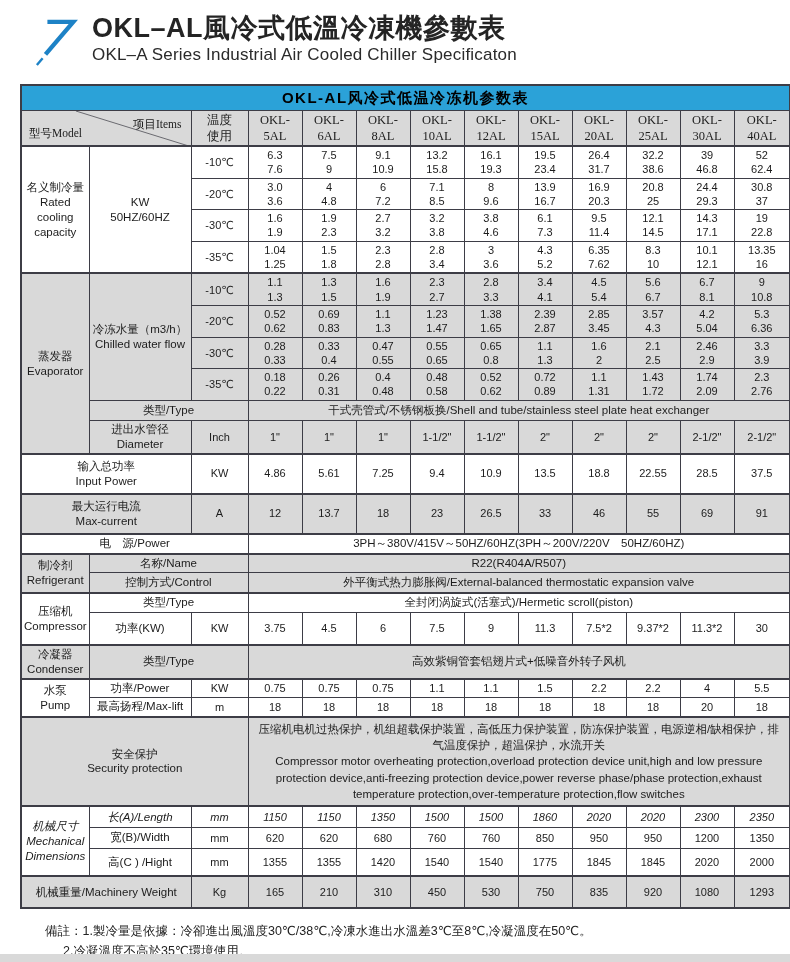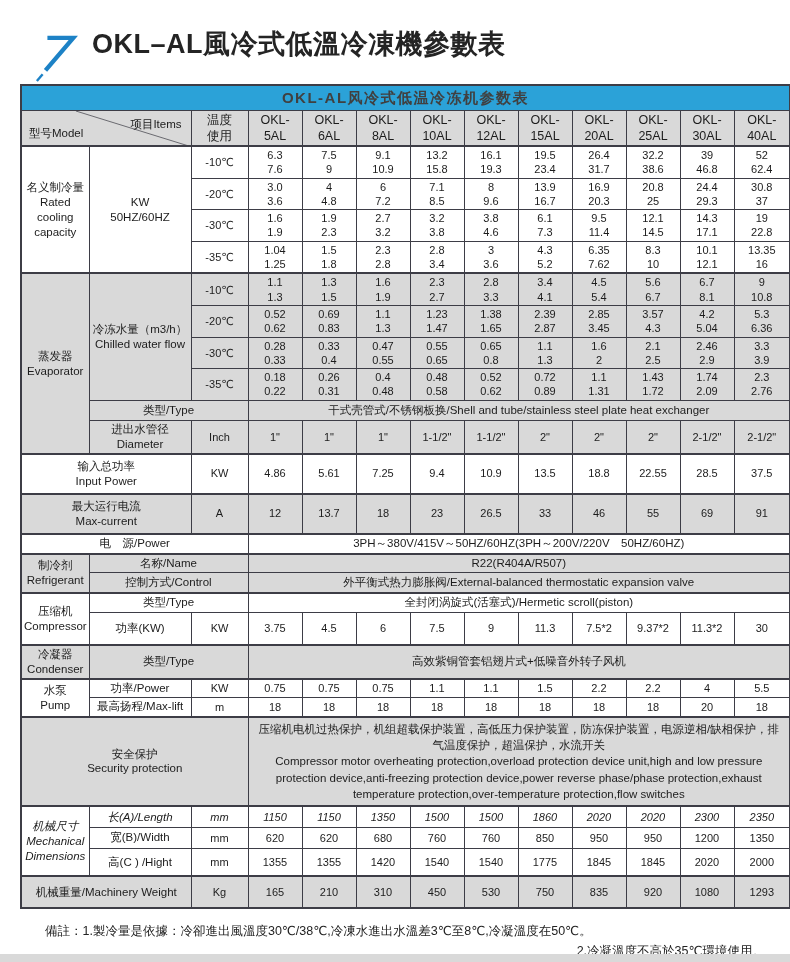--- a/index.html
+++ b/index.html
@@ -5,64 +5,65 @@
   :root{
     --banner:#2ba2d8; --arrow:#1d82c6; --gray:#d9d9d9; --border:#3d3d46;
   }
   *{box-sizing:border-box; margin:0; padding:0;}
   html,body{width:790px; height:962px;}
   body{
     background:#ffffff; position:relative; overflow:hidden;
     font-family:"Liberation Sans","DejaVu Sans",sans-serif; color:#1c1c1c;
   }
   
-  .page-header{display:flex; align-items:flex-start; gap:12px; padding:28px 0 0 34px; height:82px;}
+  .page-header{display:flex; align-items:flex-start; gap:12px; padding:12px 0 0 34px; height:82px;}
   .logo{width:46px; height:56px; flex:0 0 auto; margin-top:2px;}
   .logo path{fill:none; stroke:var(--arrow); stroke-linecap:butt;}
   .title-block h1{font-size:27px; font-weight:700; letter-spacing:.5px; color:#242424; line-height:1.2;}
   .title-block .sub{font-size:17px; font-weight:500; color:#2a2a2a; margin-top:1px; letter-spacing:.2px;}
   
   table.spec{
     border-collapse:collapse; table-layout:fixed; width:769px;
     margin:2px 0 0 20px; border:2px solid var(--border);
   }
   td{
     border:1px solid var(--border); text-align:center; vertical-align:middle;
     white-space:pre-line; font-size:11px; line-height:1.3; padding:1px 2px; color:#1c1c1c;
   }
   tr.g td{background:var(--gray);}
   tr.sec td{border-top-width:2px;}
-  tr.head td{font-size:12.5px;}
+  tr.head td{font-size:12.5px;font-family:Liberation Serif, serif;}
   td.lbl{font-size:11.5px;}
   td.banner-cell{
-    background:var(--banner); color:#404040; font-size:15px; font-weight:700;
+    background:var(--banner); color:#000000; font-size:15px; font-weight:700;
     letter-spacing:1.5px; padding:2px;
   }
   td.left{text-align:center; padding:3px 7px; font-size:11.5px; line-height:1.42;}
   td.diag{position:relative; overflow:hidden;}
   td.diag svg{position:absolute; left:0; top:0; width:100%; height:100%;}
   td.diag line{stroke:#6a6a70; stroke-width:1;}
   td.diag .da{position:absolute; left:7px; bottom:4px; font-size:11.5px;}
   td.diag .db{position:absolute; right:9px; top:6px; font-size:11.5px;}
   
   .notes{margin:12px 0 0 45px; font-size:12.5px; color:#232323; line-height:1.6; width:720px;}
-  .notes .ind{margin-left:18px;text-align:right;}
+  .notes .ind{margin-left:18px;}
   .notes .ind2{margin-left:24px;}
   .footer-band{position:absolute; left:0; bottom:0; width:790px; height:8px; background:#d9d9d9;}
 </style>
 </head>
 <body>
 
 <div class="page-header">
   <svg class="logo" viewBox="0 0 48 56">
     <path d="M14 7 H41 L12 41" stroke-width="4.5"></path>
     <path d="M9 45 L3 52" stroke-width="2.5"></path>
   </svg>
   <div class="title-block">
     <h1>OKL–AL風冷式低溫冷凍機參數表</h1>
+    <div class="sub">OKL–A Series Industrial Air Cooled Chiller Specificaton</div>
   </div>
 </div>
 
 <table class="spec">
   <colgroup>
       <col style="width: 68px;">
       <col style="width: 102px;">
       <col style="width: 57px;">
       <col style="width: 54px;">
       <col style="width: 54px;">

